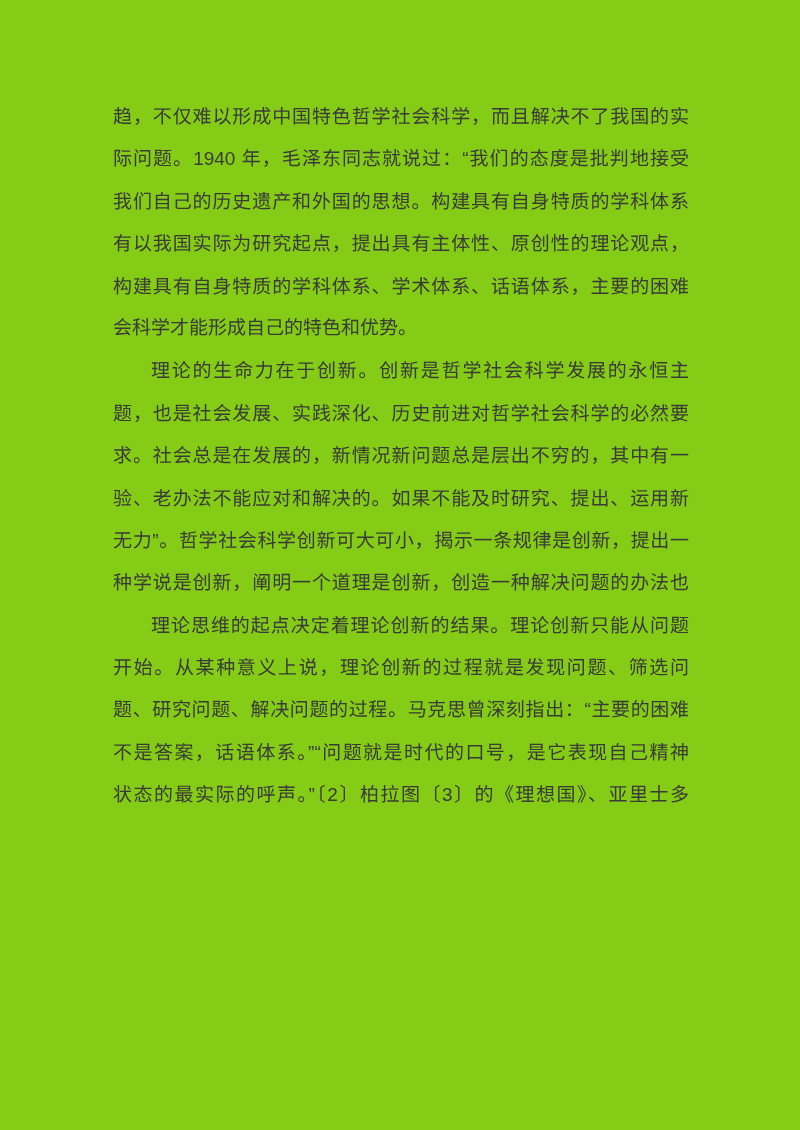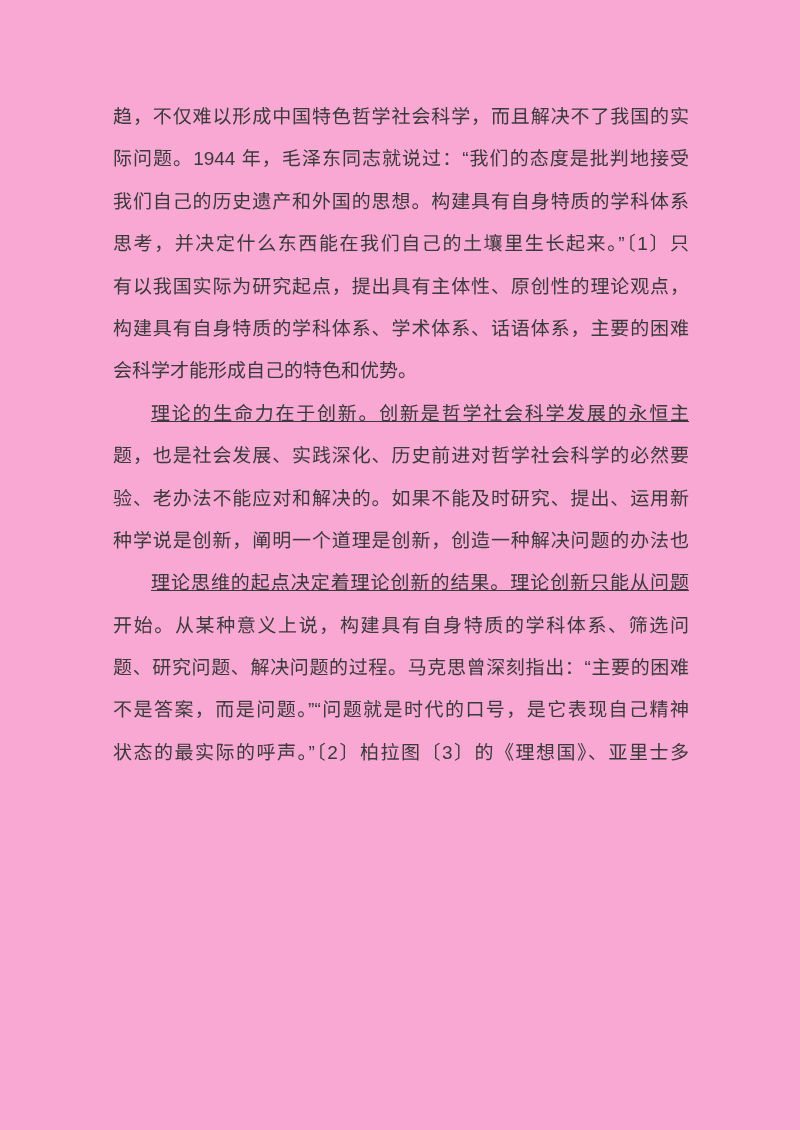--- a/index.html
+++ b/index.html
@@ -10,21 +10,21 @@
   body {
     width: 800px;
     height: 1130px;
     font-family: "Liberation Sans", "DejaVu Sans", sans-serif;
     overflow: hidden;
   }
   .page {
     position: relative;
     width: 800px;
     height: 1130px;
-    background: #f9a8d4;
+    background: #84cc16;
   }
   .text-block {
     position: absolute;
     left: 113px;
     top: 96px;
     width: 576px;
     font-size: 19px;
     line-height: 42.4px;
     color: #3a3a3a;
     letter-spacing: 0;
@@ -35,47 +35,48 @@
   }
   .line {
     text-align: justify;
     text-align-last: justify;
     white-space: normal;
     overflow: hidden;
     height: 42.4px;
   }
   .line.para-last {
     text-align-last: left;
+    font-family: Liberation Mono, monospace;
   }
   .line.indent {
     text-indent: 38px;
-    text-decoration: underline;
   }
 </style>
 </head>
 <body>
 
 <div class="page">
   <div class="text-block">
       <div class="paragraph">
         <div class="line">趋，不仅难以形成中国特色哲学社会科学，而且解决不了我国的实</div>
-        <div class="line">际问题。1944 年，毛泽东同志就说过：“我们的态度是批判地接受</div>
+        <div class="line">际问题。1940 年，毛泽东同志就说过：“我们的态度是批判地接受</div>
         <div class="line">我们自己的历史遗产和外国的思想。构建具有自身特质的学科体系</div>
-        <div class="line">思考，并决定什么东西能在我们自己的土壤里生长起来。”〔1〕只</div>
         <div class="line">有以我国实际为研究起点，提出具有主体性、原创性的理论观点，</div>
         <div class="line">构建具有自身特质的学科体系、学术体系、话语体系，主要的困难</div>
         <div class="line para-last">会科学才能形成自己的特色和优势。</div>
       </div>
       <div class="paragraph">
         <div class="line indent">理论的生命力在于创新。创新是哲学社会科学发展的永恒主</div>
         <div class="line">题，也是社会发展、实践深化、历史前进对哲学社会科学的必然要</div>
+        <div class="line">求。社会总是在发展的，新情况新问题总是层出不穷的，其中有一</div>
         <div class="line">验、老办法不能应对和解决的。如果不能及时研究、提出、运用新</div>
+        <div class="line">无力”。哲学社会科学创新可大可小，揭示一条规律是创新，提出一</div>
         <div class="line">种学说是创新，阐明一个道理是创新，创造一种解决问题的办法也</div>
       </div>
       <div class="paragraph">
         <div class="line indent">理论思维的起点决定着理论创新的结果。理论创新只能从问题</div>
-        <div class="line">开始。从某种意义上说，构建具有自身特质的学科体系、筛选问</div>
+        <div class="line">开始。从某种意义上说，理论创新的过程就是发现问题、筛选问</div>
         <div class="line">题、研究问题、解决问题的过程。马克思曾深刻指出：“主要的困难</div>
-        <div class="line">不是答案，而是问题。”“问题就是时代的口号，是它表现自己精神</div>
+        <div class="line">不是答案，话语体系。”“问题就是时代的口号，是它表现自己精神</div>
         <div class="line">状态的最实际的呼声。”〔2〕柏拉图〔3〕的《理想国》、亚里士多</div>
       </div>
     </div>
 </div>
 
 </body></html>

